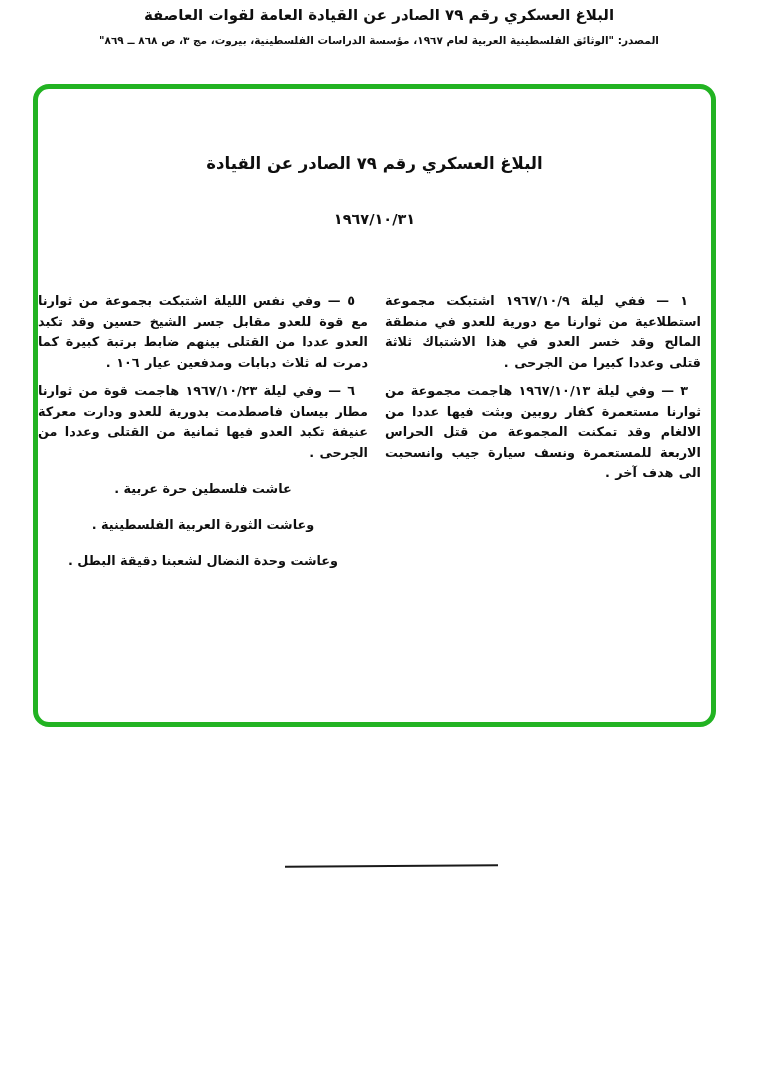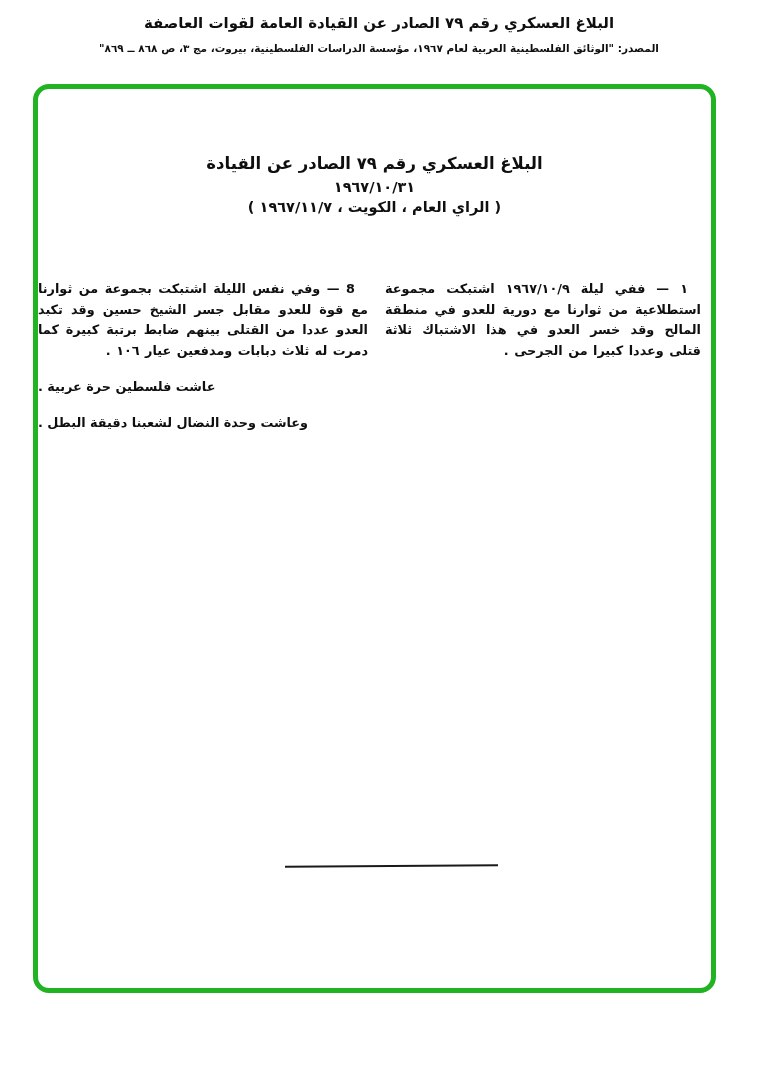--- a/index.html
+++ b/index.html
@@ -11,54 +11,55 @@
     width: 758px;
     height: 1078px;
     position: relative;
     overflow: hidden;
     direction: rtl;
     font-family: "DejaVu Sans", sans-serif;
     color: #0f0f0f;
   }
   .page-header {
     text-align: center;
-    padding-top: 14px;
+    padding-top: 6px;
   }
   .header-title {
     font-size: 15px;
     font-weight: bold;
     letter-spacing: 0;
   }
   .header-source {
     font-size: 10.5px;
     font-weight: bold;
     margin-top: 10px;
   }
   .doc-box {
     position: absolute;
     left: 33px;
     top: 84px;
     width: 683px;
-    height: 909px;
+    height: 643px;
     border: 5px solid #22b322;
     border-radius: 16px;
     background: #ffffff;
     box-sizing: border-box;
   }
   .doc-title {
     text-align: center;
     margin-top: 62px;
     font-weight: bold;
     font-size: 16.5px;
     line-height: 26px;
   }
   .doc-date {
     text-align: center;
     font-weight: bold;
     font-size: 14.5px;
+    margin-top: 32px;
     line-height: 20px;
   }
   .doc-pub {
     text-align: center;
     font-weight: bold;
     font-size: 14.5px;
     line-height: 20px;
   }
   .columns {
     display: flex;
@@ -76,21 +77,21 @@
     text-align: justify;
     margin: 0 0 8px;
     text-indent: 13px;
     word-spacing: 1px;
   }
   .closing { margin-top: 4px; }
   .closing-line {
     font-size: 12.8px;
     font-weight: bold;
     line-height: 20px;
-    text-align: left;
+    text-align: center;
     margin: 16px 0 6px;
   }
   .closing-line:nth-child(2) { margin-bottom: 12px; }
   .scan-rule {
     position: absolute;
     left: 247px;
     top: 776px;
     width: 213px;
     height: 2px;
     background: #1a1a1a;
@@ -103,31 +104,33 @@
 <header class="page-header">
   <div class="header-title">البلاغ العسكري رقم ٧٩ الصادر عن القيادة العامة لقوات العاصفة</div>
   <div class="header-source">المصدر: "الوثائق الفلسطينية العربية لعام ١٩٦٧، مؤسسة الدراسات الفلسطينية، بيروت، مج ٣، ص ٨٦٨ ــ ٨٦٩"</div>
 </header>
 
 <section class="doc-box" style="border-color: rgb(34, 179, 34);">
   <div class="doc-title">
     <div>البلاغ العسكري رقم ٧٩ الصادر عن القيادة</div>
   </div>
   <div class="doc-date">١٩٦٧/١٠/٣١</div>
-  <div class="doc-pub">( الراي العام ، الكويت ، ١٩٦٧/١١/٧ )</div>
 
   <div class="columns">
     <div class="col col-right">
         <p class="para">١ — ففي ليلة ١٩٦٧/١٠/٩ اشتبكت مجموعة استطلاعية من ثوارنا مع دورية للعدو في منطقة المالح وقد خسر العدو في هذا الاشتباك ثلاثة قتلى وعددا كبيرا من الجرحى .</p>
+        <p class="para">٣ — وفي ليلة ١٩٦٧/١٠/١٣ هاجمت مجموعة من ثوارنا مستعمرة كفار روبين وبثت فيها عددا من الالغام وقد تمكنت المجموعة من قتل الحراس الاربعة للمستعمرة ونسف سيارة جيب وانسحبت الى هدف آخر .</p>
       </div>
     <div class="col col-left">
       <div>
-          <p class="para">8 — وفي نفس الليلة اشتبكت بجموعة من ثوارنا مع قوة للعدو مقابل جسر الشيخ حسين وقد تكبد العدو عددا من القتلى بينهم ضابط برتبة كبيرة كما دمرت له ثلاث دبابات ومدفعين عيار ١٠٦ .</p>
+          <p class="para">٥ — وفي نفس الليلة اشتبكت بجموعة من ثوارنا مع قوة للعدو مقابل جسر الشيخ حسين وقد تكبد العدو عددا من القتلى بينهم ضابط برتبة كبيرة كما دمرت له ثلاث دبابات ومدفعين عيار ١٠٦ .</p>
+          <p class="para">٦ — وفي ليلة ١٩٦٧/١٠/٢٣ هاجمت قوة من ثوارنا مطار بيسان فاصطدمت بدورية للعدو ودارت معركة عنيفة تكبد العدو فيها ثمانية من القتلى وعددا من الجرحى .</p>
         </div>
       <div class="closing">
           <p class="closing-line">عاشت فلسطين حرة عربية .</p>
+          <p class="closing-line">وعاشت الثورة العربية الفلسطينية .</p>
           <p class="closing-line">وعاشت وحدة النضال لشعبنا دقيقة البطل .</p>
         </div>
     </div>
   </div>
 
   <div class="scan-rule"></div>
 </section>
 
 </body></html>

